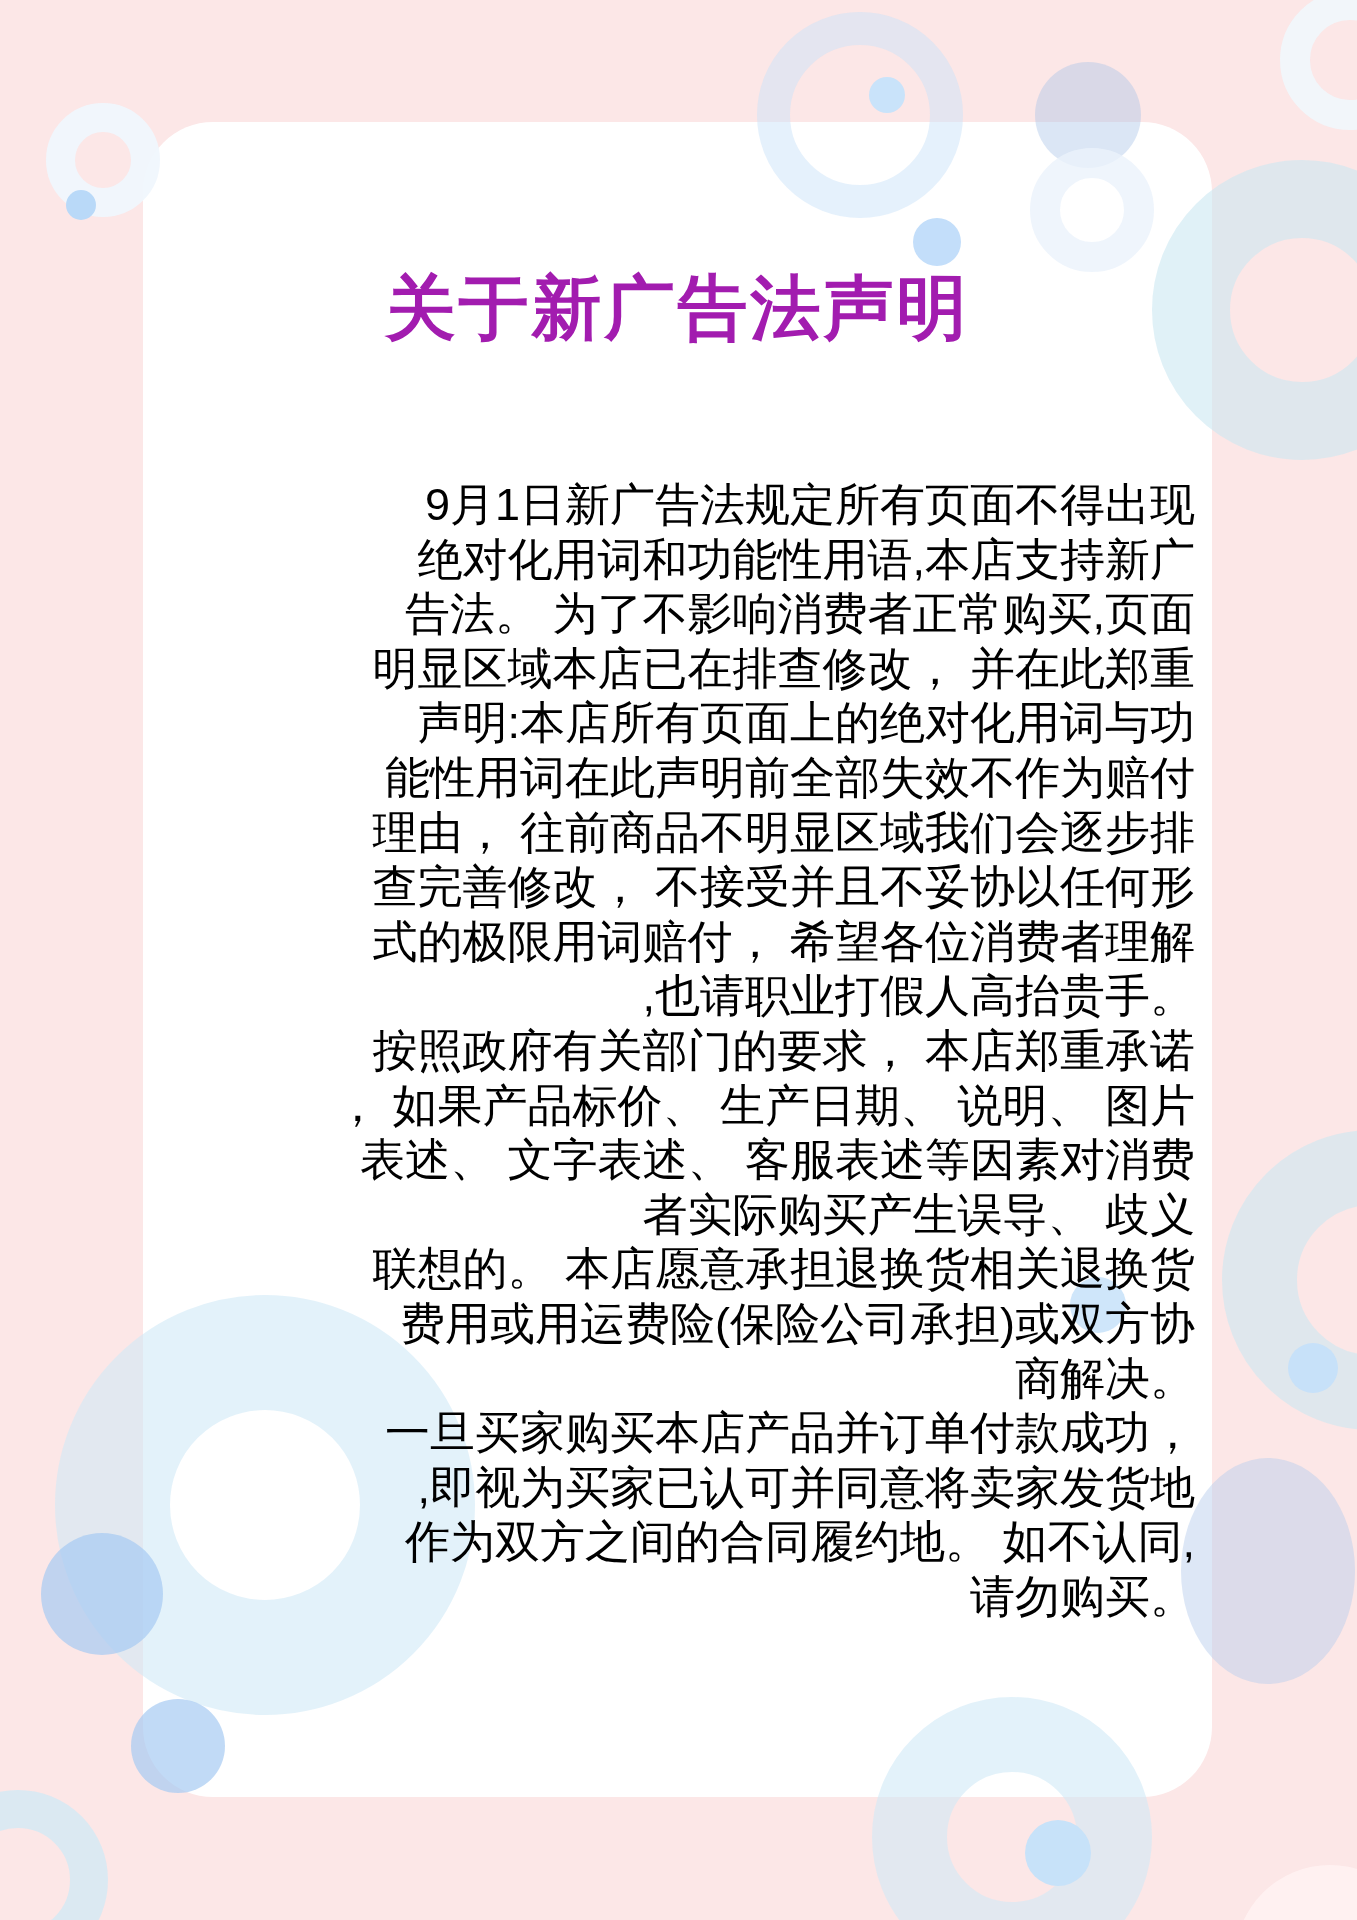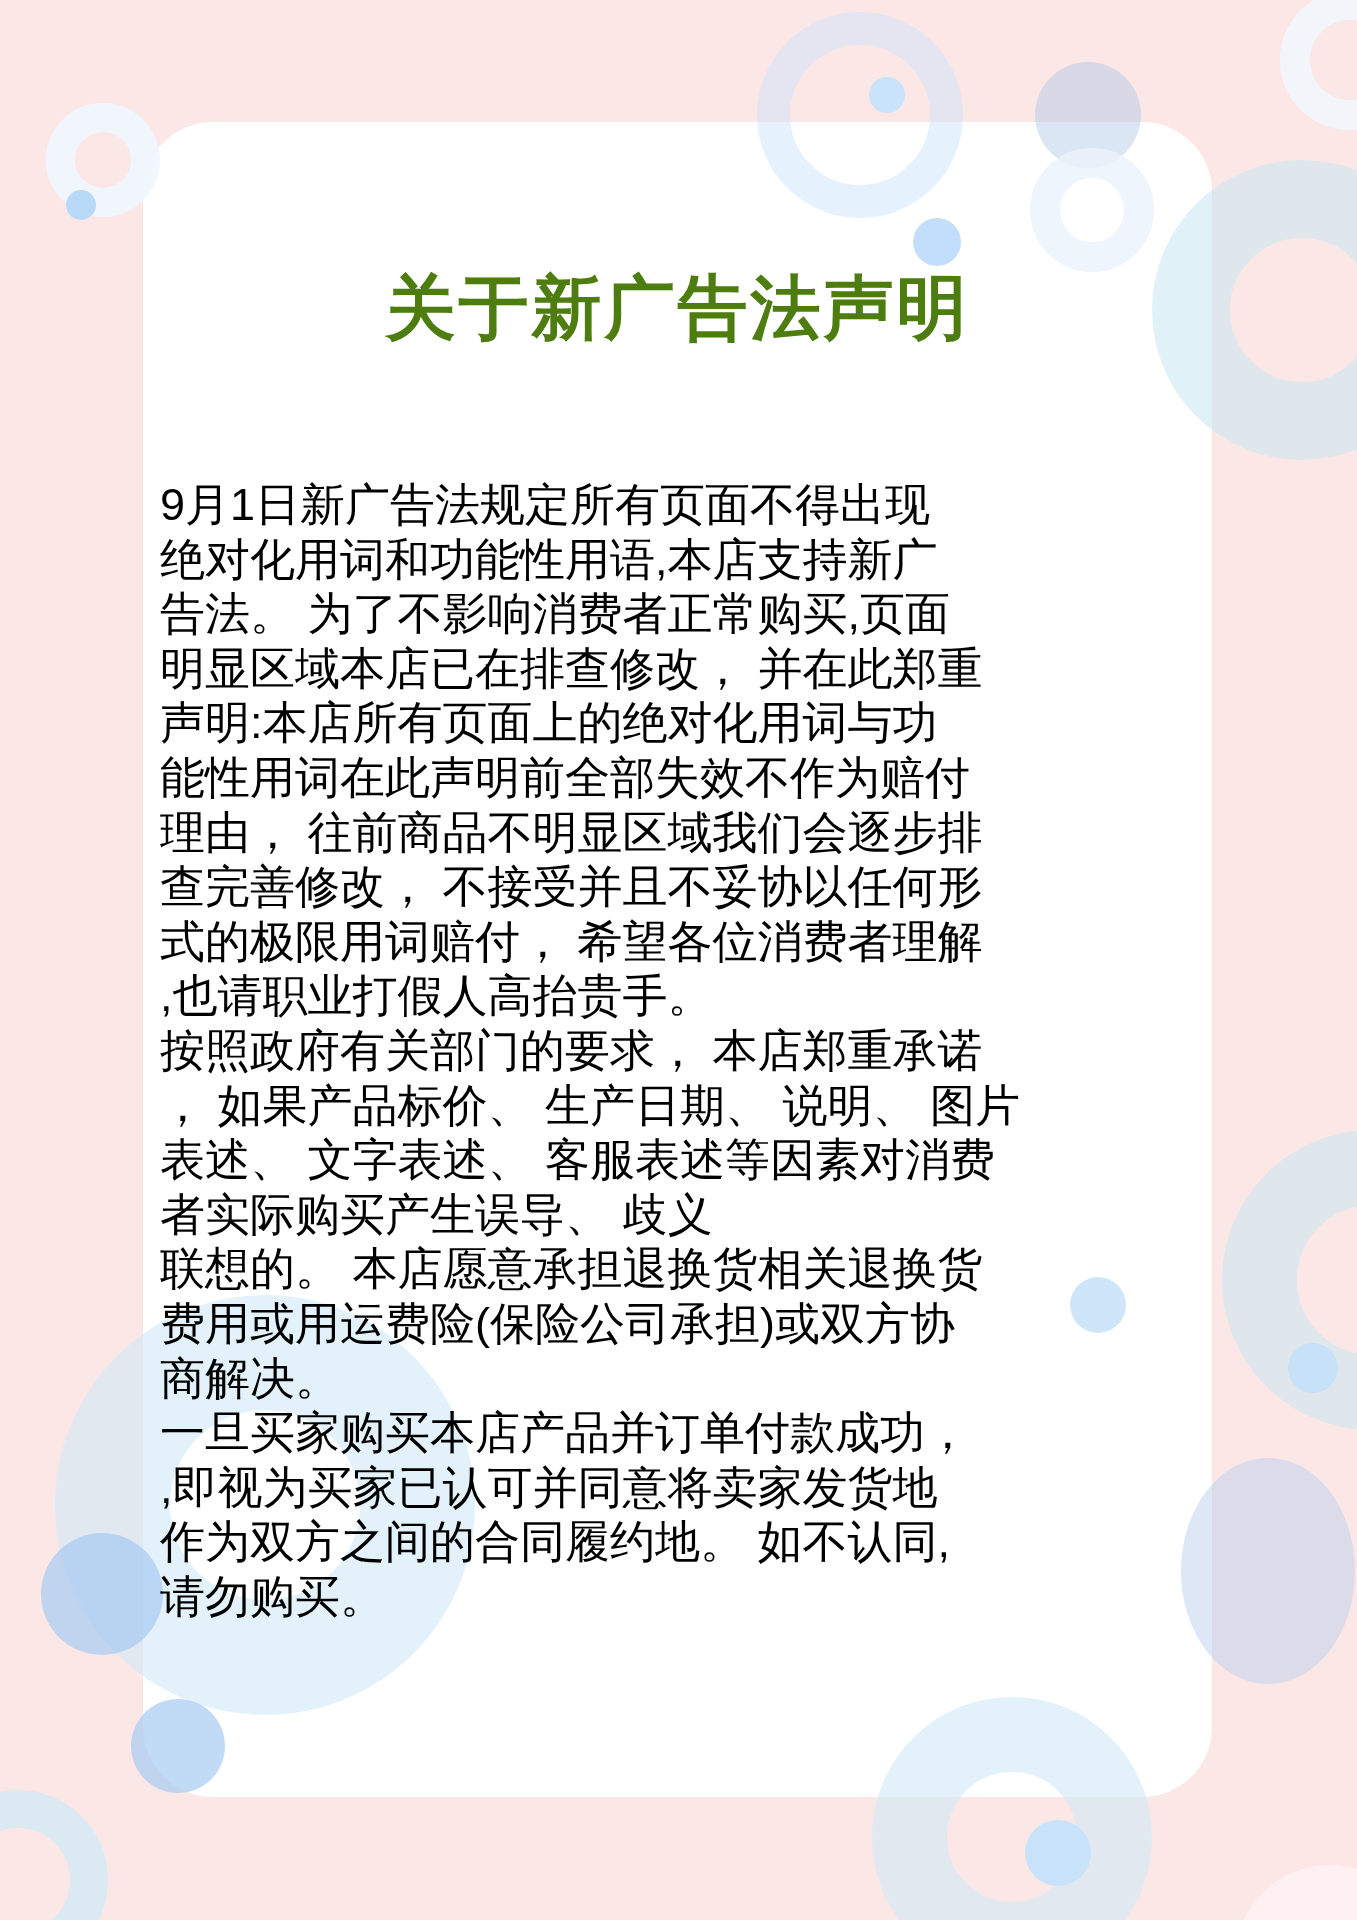--- a/index.html
+++ b/index.html
@@ -48,28 +48,28 @@
   .d-t  { left:1280px; top:-10px;  width:140px; height:140px; border:30px solid rgba(240,248,253,0.85); box-sizing:border-box; }
 
   .title {
     position: absolute;
     left: 143px; top: 262px;
     width: 1069px;
     text-align: center;
     font-size: 70px;
     font-weight: bold;
     letter-spacing: 3px;
-    color: #4d7c0f;
+    color: #a21caf;
     z-index: 3;
   }
   .body-text {
     position: absolute;
     left: 160px; top: 478px;
     width: 1035px;
-    text-align: left;
+    text-align: right;
     font-size: 45px;
     line-height: 54.6px;
     color: #000000;
     white-space: pre-line;
     z-index: 3;
   }
 </style>
 </head>
 <body>
 

